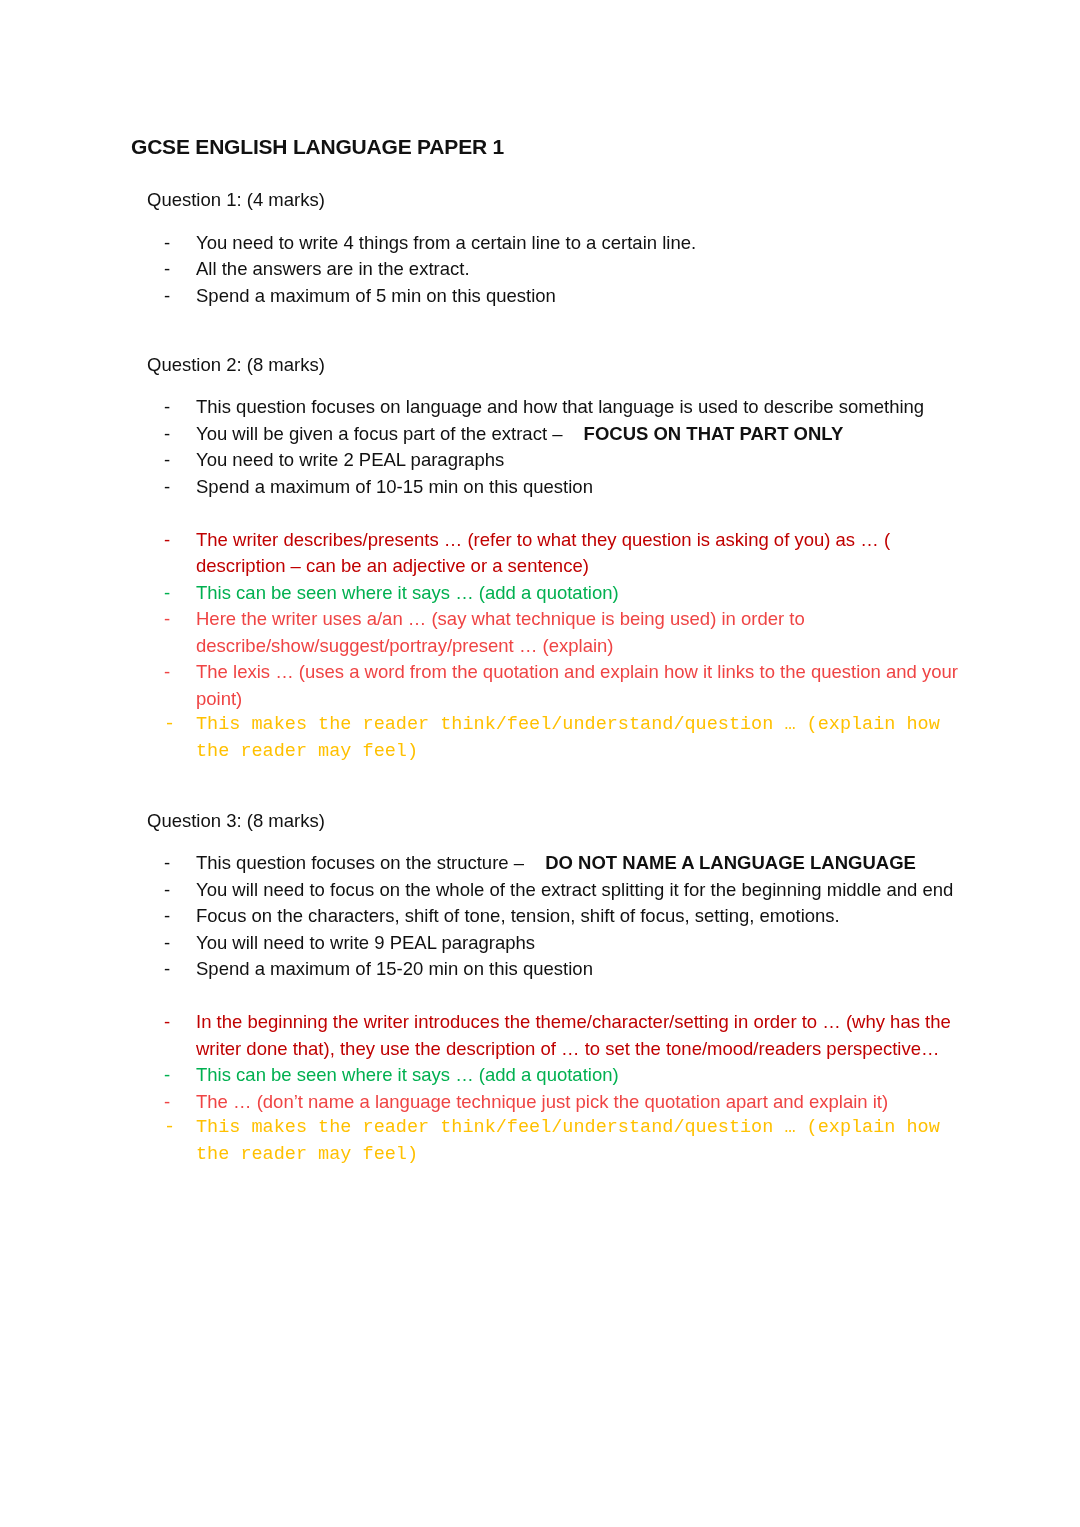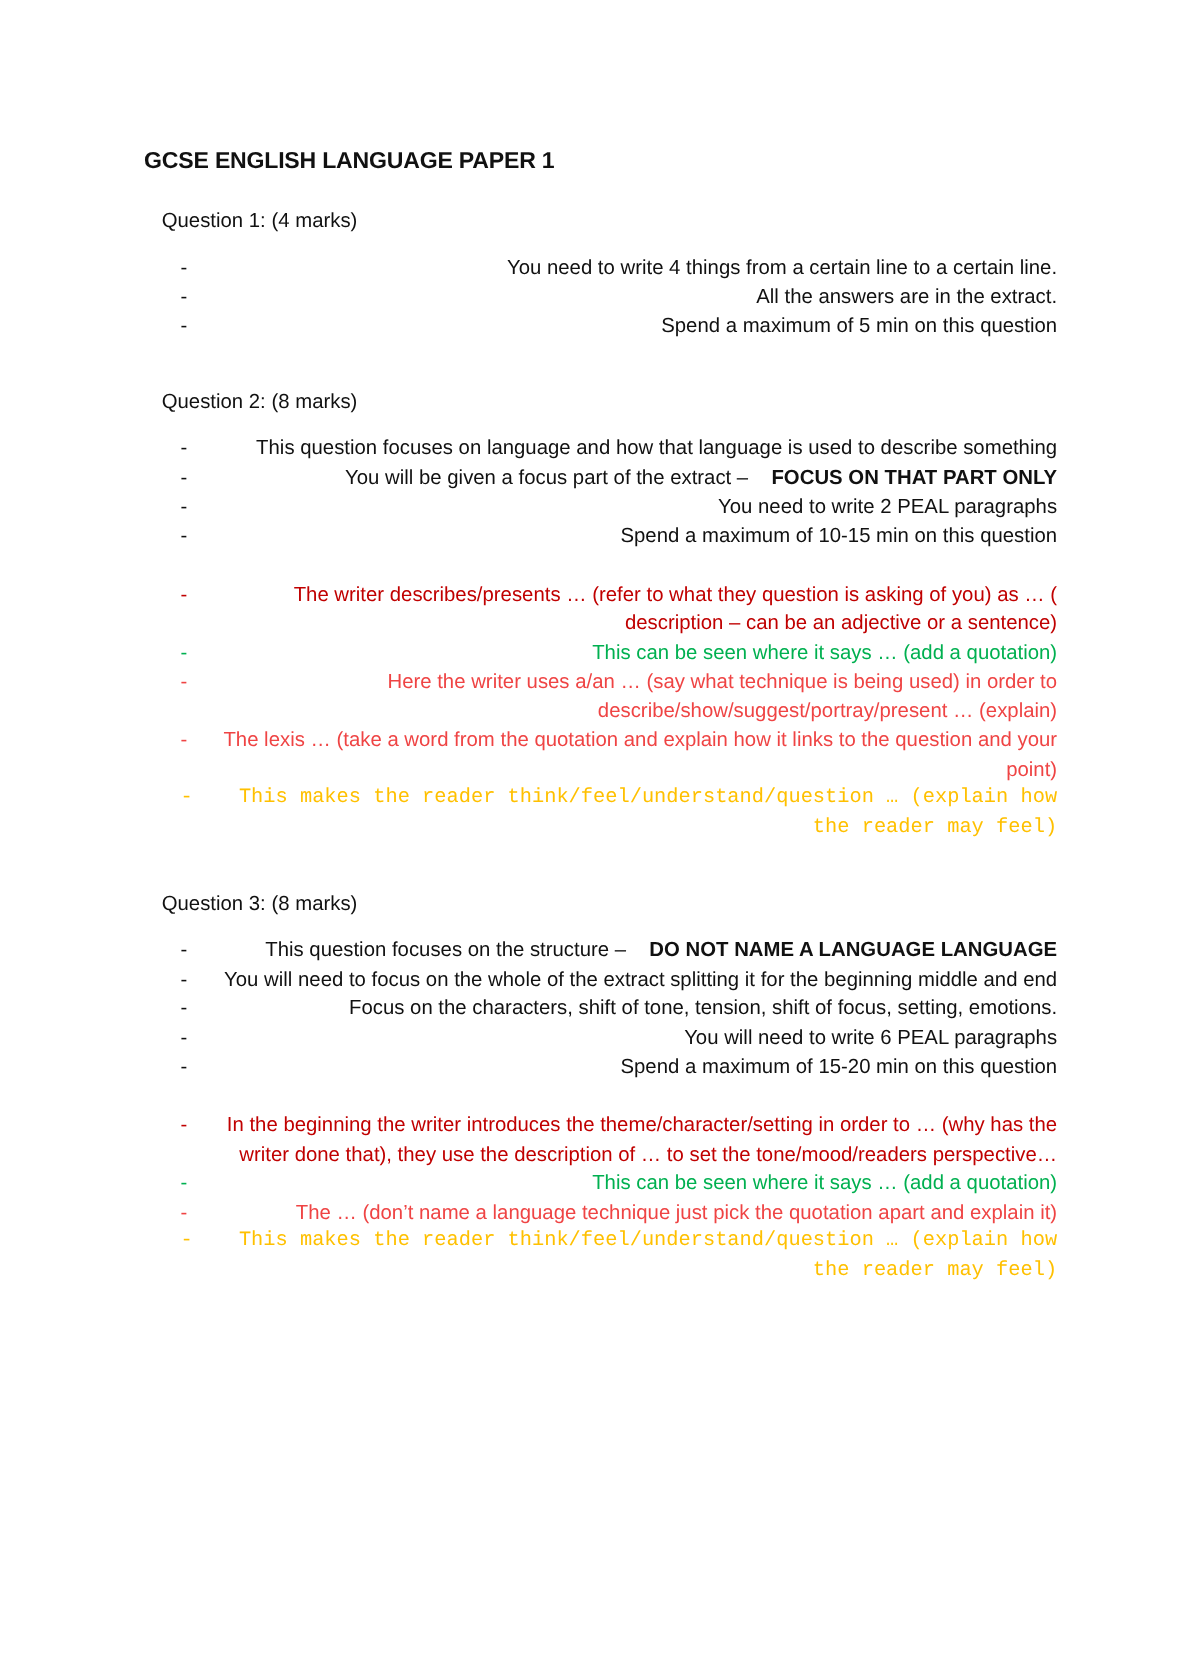--- a/index.html
+++ b/index.html
@@ -1,21 +1,21 @@
 <!DOCTYPE html>
 <html><head>
 <meta charset="utf-8">
 <style>
   html, body { margin:0; padding:0; background:#ffffff; }
   body { width:1080px; height:1527px; position:relative; overflow:hidden;
          font-family:"Liberation Sans", "DejaVu Sans", sans-serif; color:#111; }
   .page { position:absolute; left:131px; top:132px; width:830px; }
   .title { font-size:21px; font-weight:bold; line-height:30px; margin:0 0 25px 0; letter-spacing:-0.2px; }
   .q-head { font-size:18.5px; line-height:26.5px; margin:16px; }
-  ul.items { list-style:none; margin:0; padding:0;text-align:right; }
+  ul.items { list-style:none; margin:0; padding:0; }
   ul.items li { position:relative; padding-left:65px; font-size:18.5px; line-height:26.5px; }
   ul.items li::before { content:"-"; position:absolute; left:33px; top:0; }
   .gap { height:26.5px; }
   .c-red { color:#c00000; }
   .c-green { color:#00b050; }
   .c-navy { color:#ef4444; }
   .c-gold { color:#ffc000;font-family:Liberation Mono, monospace; }
   b { font-weight:bold;padding-left:16px; }
 </style>
 </head>
@@ -40,33 +40,33 @@
       <li><span>This question focuses on language and how that language is used to describe something</span></li>
       <li><span>You will be given a focus part of the extract – </span><b>FOCUS ON THAT PART ONLY</b></li>
       <li><span>You need to write 2 PEAL paragraphs</span></li>
       <li><span>Spend a maximum of 10-15 min on this question</span></li>
     </ul>
     <div class="gap"></div>
     <ul class="items">
       <li class="c-red">The writer describes/presents … (refer to what they question is asking of you)  as … ( description – can be an adjective or a sentence)</li>
       <li class="c-green">This can be seen where it says … (add a quotation)</li>
       <li class="c-navy">Here the writer uses a/an … (say what technique is being used) in order to describe/show/suggest/portray/present … (explain)</li>
-      <li class="c-navy">The lexis … (take a word from the quotation and explain how it links to the question and your point)</li>
+      <li class="c-navy">The lexis … (uses a word from the quotation and explain how it links to the question and your point)</li>
       <li class="c-gold">This makes the reader think/feel/understand/question … (explain how the reader may feel)</li>
     </ul>
   </section>
   <div class="gap"></div>
 
   <section>
     <p class="q-head">Question 3: (8 marks)</p>
     <ul class="items">
       <li><span>This question focuses on the structure – </span><b>DO NOT NAME A LANGUAGE LANGUAGE</b></li>
       <li><span>You will need to focus on the whole of the extract splitting it for the beginning middle and end</span></li>
       <li><span>Focus on the characters, shift of tone, tension, shift of focus, setting, emotions.</span></li>
-      <li><span>You will need to write 6 PEAL paragraphs</span></li>
+      <li><span>You will need to write 9 PEAL paragraphs</span></li>
       <li><span>Spend a maximum of 15-20 min on this question</span></li>
     </ul>
     <div class="gap"></div>
     <ul class="items">
       <li class="c-red">In the beginning the writer introduces the theme/character/setting in order to … (why has the writer done that), they use the description of … to set the tone/mood/readers perspective…</li>
       <li class="c-green">This can be seen where it says … (add a quotation)</li>
       <li class="c-navy">The … (don’t name a language technique just pick the quotation apart and explain it)</li>
       <li class="c-gold">This makes the reader think/feel/understand/question … (explain how the reader may feel)</li>
     </ul>
   </section>

